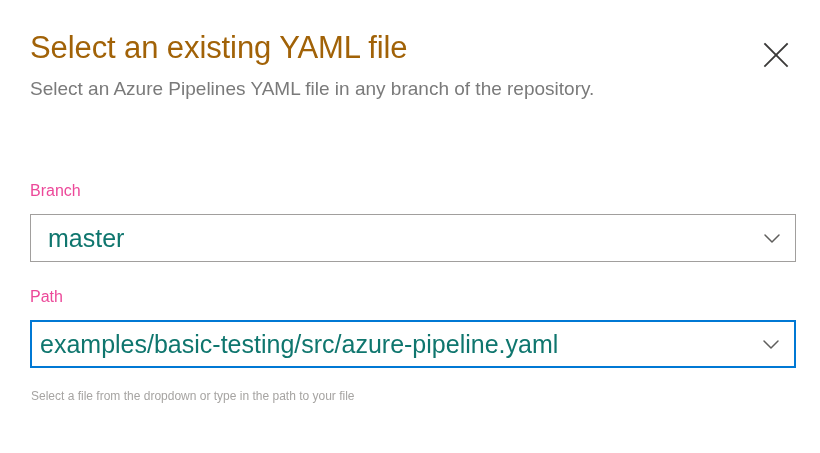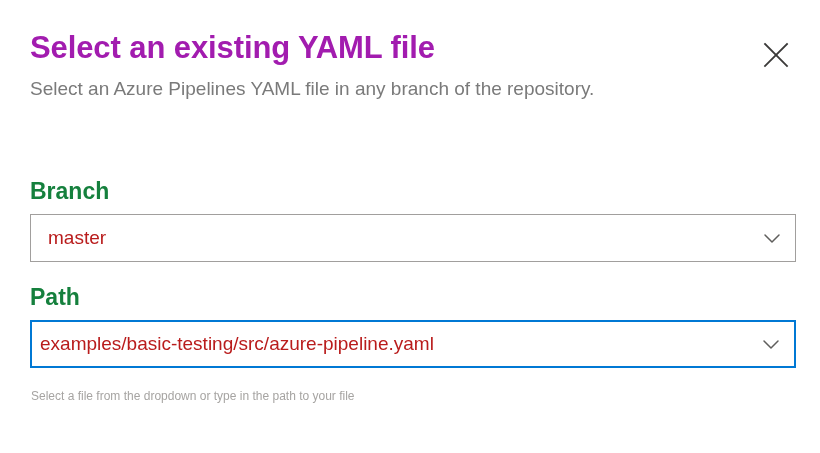--- a/index.html
+++ b/index.html
@@ -25,23 +25,23 @@
 
   
   .header {
     position: absolute;
     left: 30px;
     top: 28px;
     width: 720px;
   }
   .dialog-title {
     font-size: 31px;
-    font-weight: 700;
+    font-weight: 400;
     line-height: 40px;
-    color: #a21caf;
+    color: #a16207;
     letter-spacing: -0.1px;
     margin: 0;
     white-space: nowrap;
   }
   .dialog-subtitle {
     font-size: 19px;
     font-weight: 400;
     line-height: 31px;
     color: #7a7a7a;
     margin: 5px 0 10px 0;
@@ -68,46 +68,46 @@
   }
 
   
   .form {
     position: absolute;
     left: 30px;
     top: 178px;
     width: 766px;
   }
   .field-label {
-    font-size: 23px;
+    font-size: 16px;
     line-height: 26px;
-    color: #15803d;
-    font-weight: 700;
+    color: #ec4899;
+    font-weight: 400;
     margin: 0 0 10px 0;
   }
   .combo {
     position: relative;
     height: 48px;
     box-sizing: border-box;
     background: #ffffff;
     display: flex;
     align-items: center;
     cursor: pointer;
   }
   .combo.resting {
     border: 1px solid #a19f9d;
   }
   .combo.focused {
     border: 2px solid #0078d4;
   }
   .combo-value {
     flex: 1 1 auto;
-    font-size: 19px;
+    font-size: 25px;
     line-height: 24px;
-    color: #b91c1c;
+    color: #0f766e;
     padding-left: 17px;
     padding-right: 8px;
     white-space: nowrap;
     overflow: hidden;
     text-overflow: ellipsis;
     background: transparent;
     border: none;
     outline: none;
     font-family: "Liberation Sans", sans-serif;
   }

